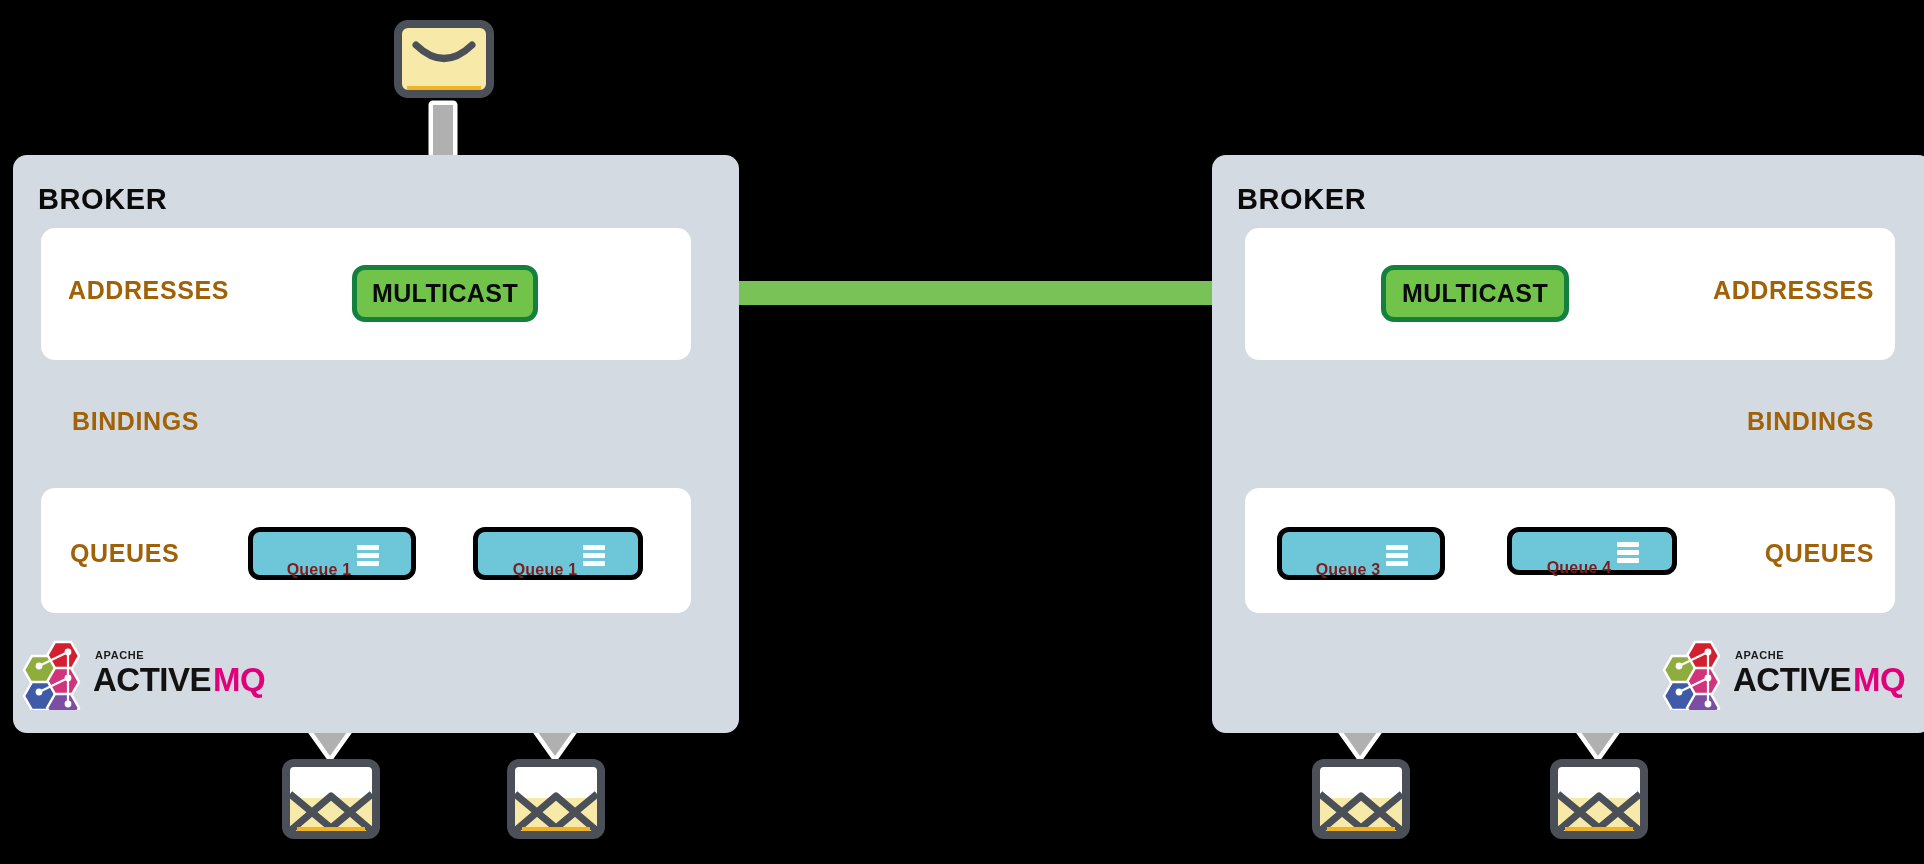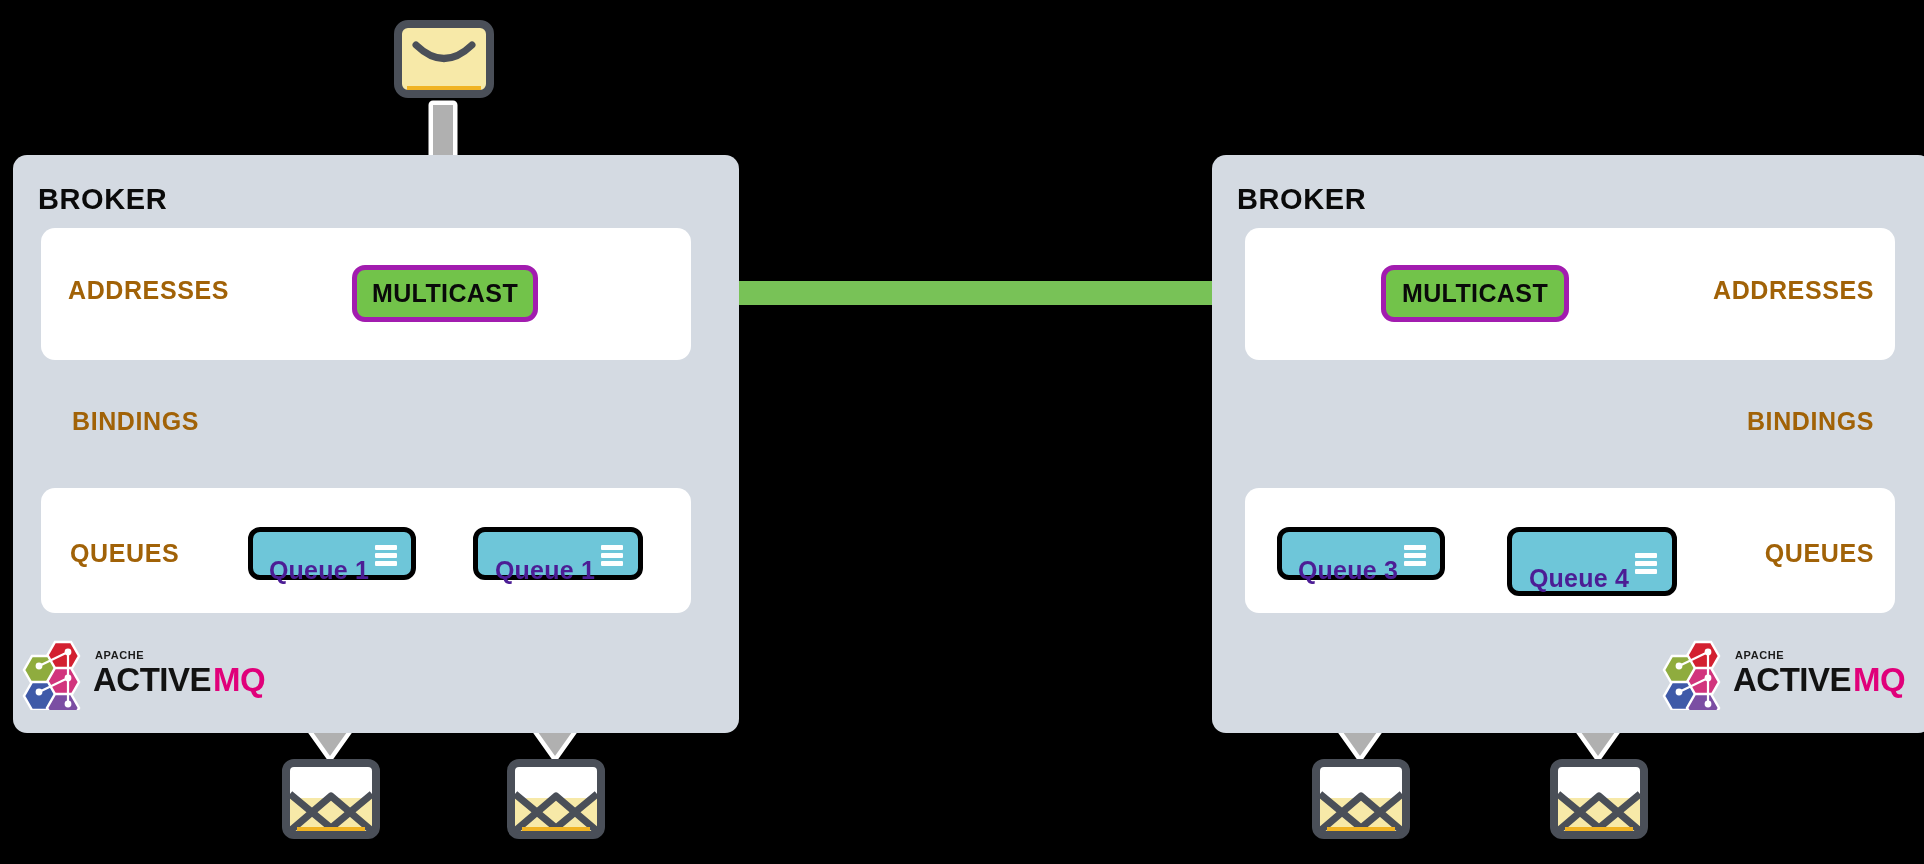--- a/index.html
+++ b/index.html
@@ -46,21 +46,21 @@
     white-space:nowrap;
   }
   #label-addresses-left{ left:55px; top:276px; }
   #label-bindings-left { left:60px; top:407px; }
   #label-queues-left   { left:58px; top:539px; }
 
   
   .multicast{
     position:absolute;
     background:#72c34a;
-    border:5px solid #a21caf;
+    border:5px solid #15803d;
     border-radius:13px;
     display:flex;align-items:center;justify-content:center;
     font-size:25px;font-weight:700;color:#0a0a0a;letter-spacing:.4px;
     box-sizing:border-box;
     white-space:nowrap;
   }
   #multicast-left{ left:352px; top:265px; width:186px; height:57px; }
   #multicast-right{ left:1381px; top:265px; width:188px; height:57px; }
 
   
@@ -69,34 +69,34 @@
     background:#6ec6d9;
     border:5px solid #000;
     border-radius:12px;
     display:flex;align-items:center;justify-content:center;
     gap:4px;
     box-sizing:border-box;
     padding:0 8px 0 12px;
     white-space:nowrap;
   }
   .queue .q-label{
-    font-size:25px;font-weight:700;color:#4c1d95;letter-spacing:.2px;margin-top:33px;
+    font-size:16px;font-weight:700;color:#7f1d1d;letter-spacing:.2px;margin-top:33px;
   }
   .q-icon{ display:inline-block; width:26px; height:26px; position:relative; flex:0 0 auto;}
   .q-icon i{
     position:absolute;left:2px;height:5px;background:#fff;border-radius:1px;display:block;
   }
   .q-icon i:nth-child(1){ top:4px;  width:22px;}
   .q-icon i:nth-child(2){ top:12px; width:22px;}
   .q-icon i:nth-child(3){ top:20px; width:22px;}
 
   #queue-1{ left:248px; top:527px; width:168px; height:53px;}
   #queue-2{ left:473px; top:527px; width:170px; height:53px;}
   #queue-3{ left:1277px; top:527px; width:168px; height:53px;text-align:right;}
-  #queue-4{ left:1507px; top:527px; width:170px; height:69px;}
+  #queue-4{ left:1507px; top:527px; width:170px; height:48px;}
 
   
   .envelope{ position:absolute; }
 
   
   svg.arrows{ position:absolute; left:0; top:0; width:1924px; height:864px; overflow:visible;}
 
   
   .amq-logo{ position:absolute; width:268px; height:72px;}
   #logo-left{ left:22px;  top:638px; }

